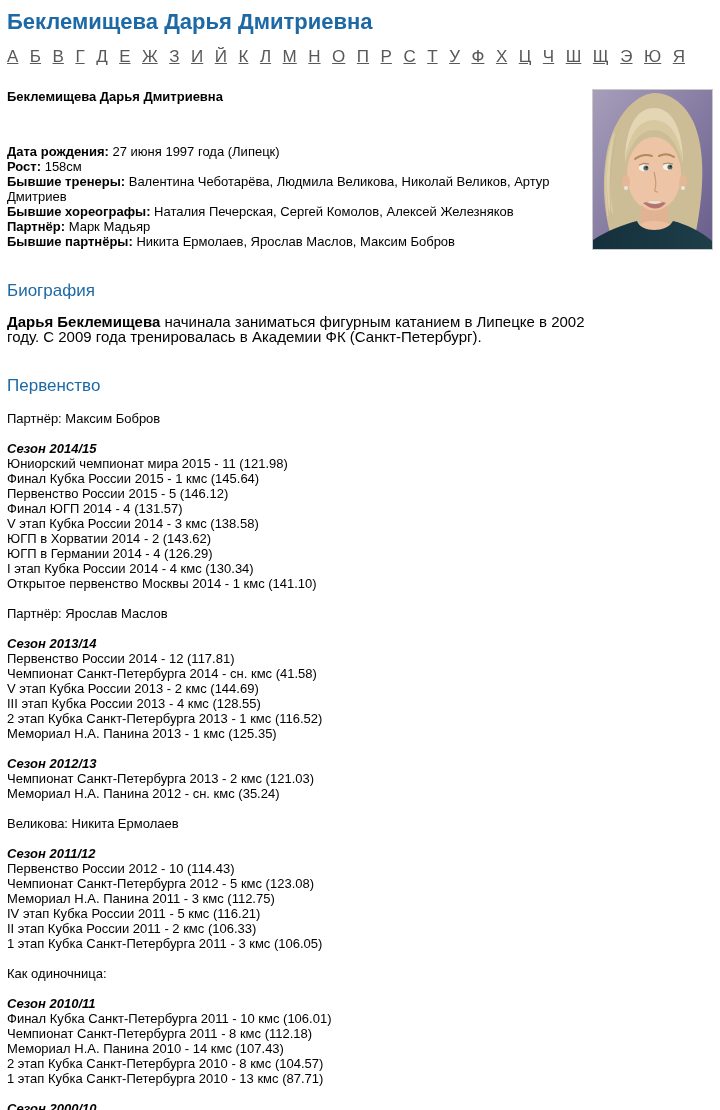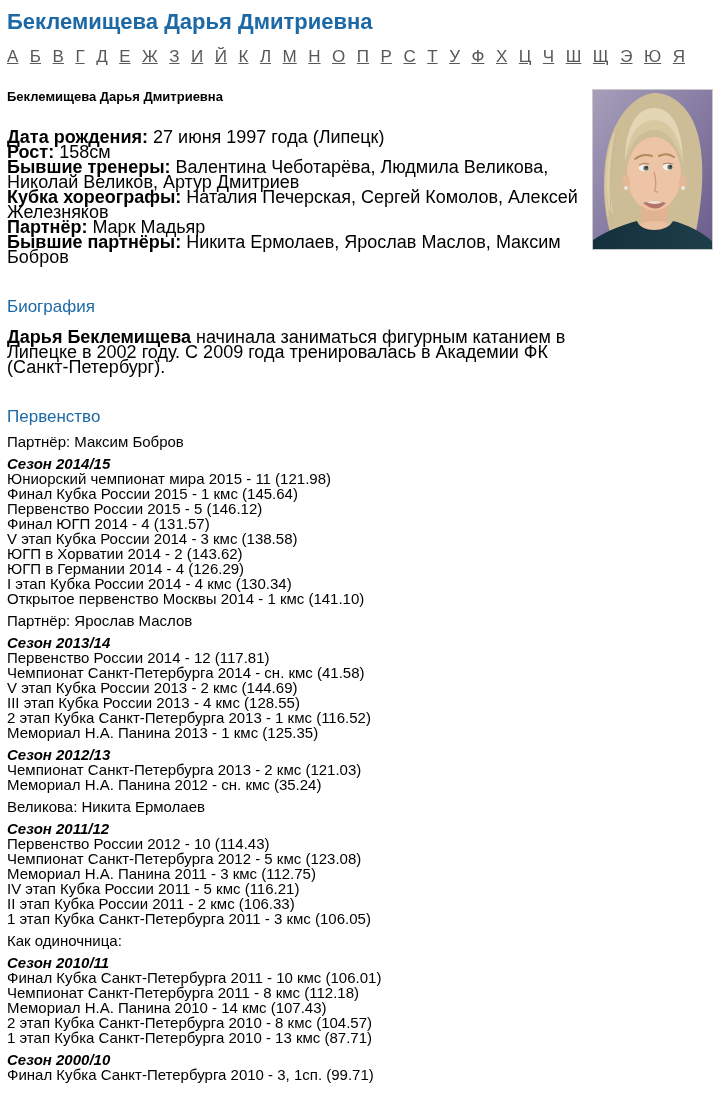--- a/index.html
+++ b/index.html
@@ -31,32 +31,32 @@
   .photo-frame {
     position:absolute; top:0; right:0;
     width:121px; height:161px;
     border:1px solid #c9c9c9; background:#fff;
   }
   .photo-frame svg { display:block; width:119px; height:159px; }
 
   .profile-name {
     font-size:13px; font-weight:bold; line-height:15px; margin:0;
   }
-  .profile-fields { font-size:18px; line-height:15px; margin:26px 0 0 0; }
+  .profile-fields { font-size:13px; line-height:15px; margin:40px 0 0 0; }
   .profile-fields .field-line b { font-weight:bold; }
 
   h2.section-header {
     color:var(--accent); font-size:17px; font-weight:normal;
     margin:32px 0 0 0; line-height:20px;
   }
 
-  p.bio { font-size:18px; line-height:15px; margin:13px 0 0 0; }
+  p.bio { font-size:15px; line-height:15px; margin:13px 0 0 0; }
 
   .results-blocks { margin-top:5px; }
-  .results-blocks p.block { font-size:15px; line-height:15px; margin:7px 0; }
+  .results-blocks p.block { font-size:13px; line-height:15px; margin:15px 0; }
   .results-blocks p.block b { font-weight:bold;font-style:italic; }
 </style>
 </head>
 <body>
 
 <div class="page">
 
   <h1 class="page-title">Беклемищева Дарья Дмитриевна</h1>
 
   <nav class="alphabet">
@@ -152,21 +152,21 @@
       </svg>
     </div>
 
     <div class="text-col">
       <p class="profile-name">Беклемищева Дарья Дмитриевна</p>
 
       <div class="profile-fields">
           <div class="field-line"><b>Дата рождения:</b><span> 27 июня 1997 года (Липецк)</span></div>
           <div class="field-line"><b>Рост:</b><span> 158см</span></div>
           <div class="field-line"><b>Бывшие тренеры:</b><span> Валентина Чеботарёва, Людмила Великова, Николай Великов, Артур Дмитриев</span></div>
-          <div class="field-line"><b>Кубка хореографы:</b><span> Наталия Печерская, Сергей Комолов, Алексей Железняков</span></div>
+          <div class="field-line"><b>Бывшие хореографы:</b><span> Наталия Печерская, Сергей Комолов, Алексей Железняков</span></div>
           <div class="field-line"><b>Партнёр:</b><span> Марк Мадьяр</span></div>
           <div class="field-line"><b>Бывшие партнёры:</b><span> Никита Ермолаев, Ярослав Маслов, Максим Бобров</span></div>
         </div>
 
       <h2 class="section-header">Биография</h2>
       <p class="bio"><b>Дарья Беклемищева</b><span> начинала заниматься фигурным катанием в Липецке в 2002 году. С 2009 года тренировалась в Академии ФК (Санкт-Петербург).</span></p>
 
       <h2 class="section-header">Первенство</h2>
       <div class="results-blocks">
           <p class="block">Партнёр: Максим Бобров</p>

